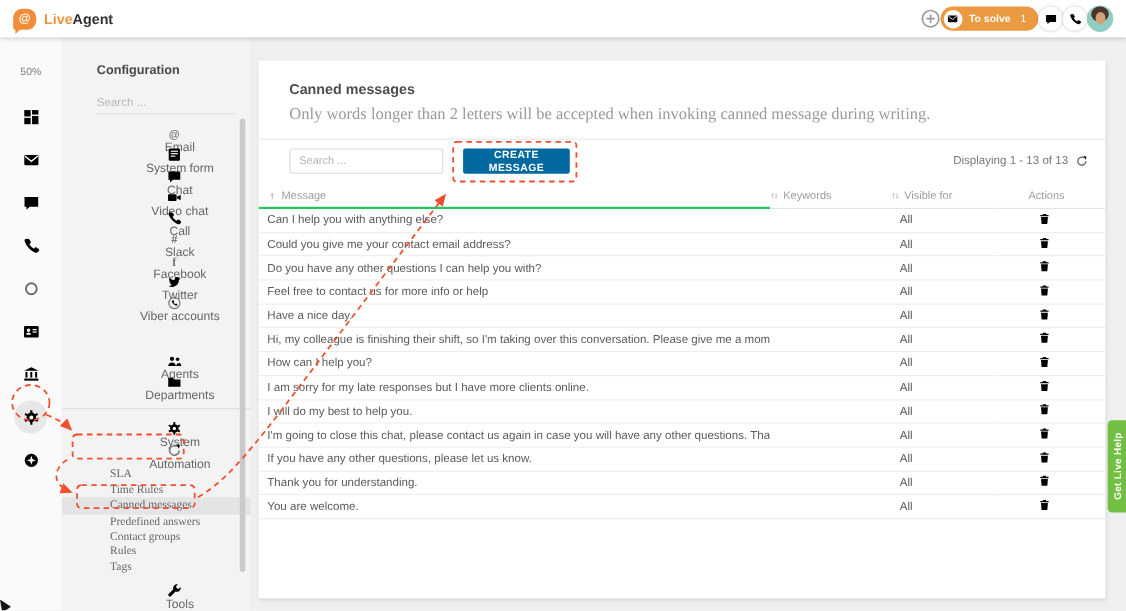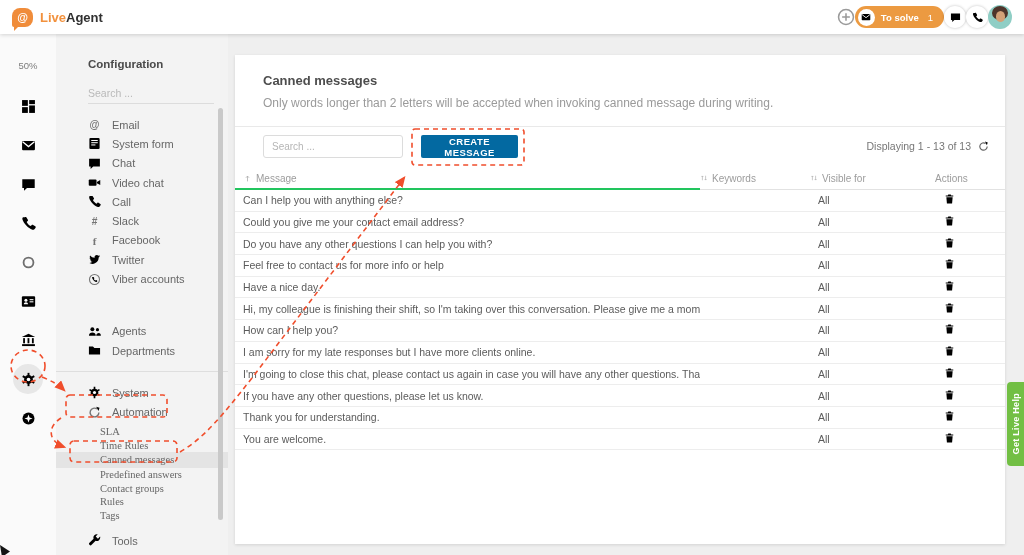--- a/index.html
+++ b/index.html
@@ -43,36 +43,36 @@
   .rail-item.active{width:30px;height:30px;background:#E7E7E7;border-radius:50%;margin:-4px 0;}
 
   
   .cfg{position:absolute;left:56px;top:34px;width:172px;height:521px;background:#F3F3F3;
        box-sizing:border-box;padding:24px 0 0 32px;z-index:4;}
   .cfg-title{font-size:11.5px;font-weight:700;color:#4a4a4a;}
   .cfg-search{margin-top:13px;width:126px;border:none;border-bottom:1px solid #DCDCDC;background:transparent;
        font-size:10.5px;padding:4px 0;outline:none;color:#666;font-family:inherit;}
   .cfg-search::placeholder{color:#B9B9B9;}
   .cfg-list{margin-top:11px;}
-  .cfg-item{display:flex;align-items:center;height:19.3px;color:#666;cursor:pointer;}
+  .cfg-item{display:flex;align-items:center;height:19.3px;color:#666;cursor:pointer;flex-direction:column;}
   .cfg-item .ico{width:13px;height:13px;color:#757575;display:flex;align-items:center;justify-content:center;}
   .cfg-item .lbl{margin-left:11px;font-size:11px;white-space:nowrap;}
   .cfg-gap{height:22px;}
   .cfg-divider{height:1px;background:#DEDEDE;margin:11px 0;width:172px;margin-left:-32px;}
   .sub-list{margin-top:3px;margin-left:12px;}
   .sub-item{height:13.5px;display:flex;align-items:center;font-size:10.5px;color:#666;cursor:pointer;white-space:nowrap;font-family:Liberation Serif, serif;}
   .sub-item.active{background:#E4E4E4;height:16px;margin-left:-44px;padding-left:44px;width:172px;box-sizing:border-box;}
   .cfg-tools{margin-top:9px;}
   .cfg-scrollbar{position:absolute;right:5px;top:74px;width:5px;height:412px;background:#C9C9C9;border-radius:3px;cursor:pointer;}
 
   
   .main{position:absolute;left:235px;top:55px;width:770px;height:489px;background:#fff;
         box-shadow:0 1px 3px rgba(0,0,0,.12);z-index:6;overflow:hidden;}
   .main-title{position:absolute;left:28px;top:18px;font-size:13px;font-weight:700;color:#4d4d4d;}
-  .main-sub{position:absolute;left:28px;top:41px;font-size:12px;color:#9a9a9a;}
+  .main-sub{position:absolute;left:28px;top:41px;font-size:15px;color:#9a9a9a;font-family:Liberation Serif, serif;}
   .main-divider{position:absolute;left:0;top:71px;width:100%;height:1px;background:#E9E9E9;}
   .toolbar-search{position:absolute;left:28px;top:80px;width:140px;height:23px;border:1px solid #DCDCDC;
         border-radius:3px;box-sizing:border-box;font-size:10px;padding:0 8px;outline:none;color:#666;font-family:inherit;}
   .toolbar-search::placeholder{color:#B5B5B5;}
   .create-btn{position:absolute;left:186px;top:80px;width:97px;height:23px;background:#0369a1;border:none;
         border-radius:2px;color:#fff;font-size:9.5px;font-weight:700;letter-spacing:.4px;cursor:pointer;font-family:inherit;}
   .displaying{position:absolute;right:16px;top:85px;font-size:10.5px;color:#777;display:flex;align-items:center;gap:7px;}
   .refresh-btn{background:none;border:none;padding:0;color:#666;cursor:pointer;}
 
   .tbl{position:absolute;left:0;top:113px;width:770px;border-collapse:collapse;table-layout:fixed;}
@@ -577,20 +577,30 @@
     <td class="c-msg">I am sorry for my late responses but I have more clients online.</td>
     <td class="c-kw"></td>
     <td class="c-vis">All</td>
     <td class="c-act">
       <button class="trash"><svg width="11" height="12">
                   <use href="#i-trash"></use>
                 </svg></button>
     </td>
   </tr>
           <tr>
+    <td class="c-msg">I will do my best to help you.</td>
+    <td class="c-kw"></td>
+    <td class="c-vis">All</td>
+    <td class="c-act">
+      <button class="trash"><svg width="11" height="12">
+                  <use href="#i-trash"></use>
+                </svg></button>
+    </td>
+  </tr>
+          <tr>
     <td class="c-msg">I'm going to close this chat, please contact us again in case you will have any other questions. Thank you.</td>
     <td class="c-kw"></td>
     <td class="c-vis">All</td>
     <td class="c-act">
       <button class="trash"><svg width="11" height="12">
                   <use href="#i-trash"></use>
                 </svg></button>
     </td>
   </tr>
           <tr>

